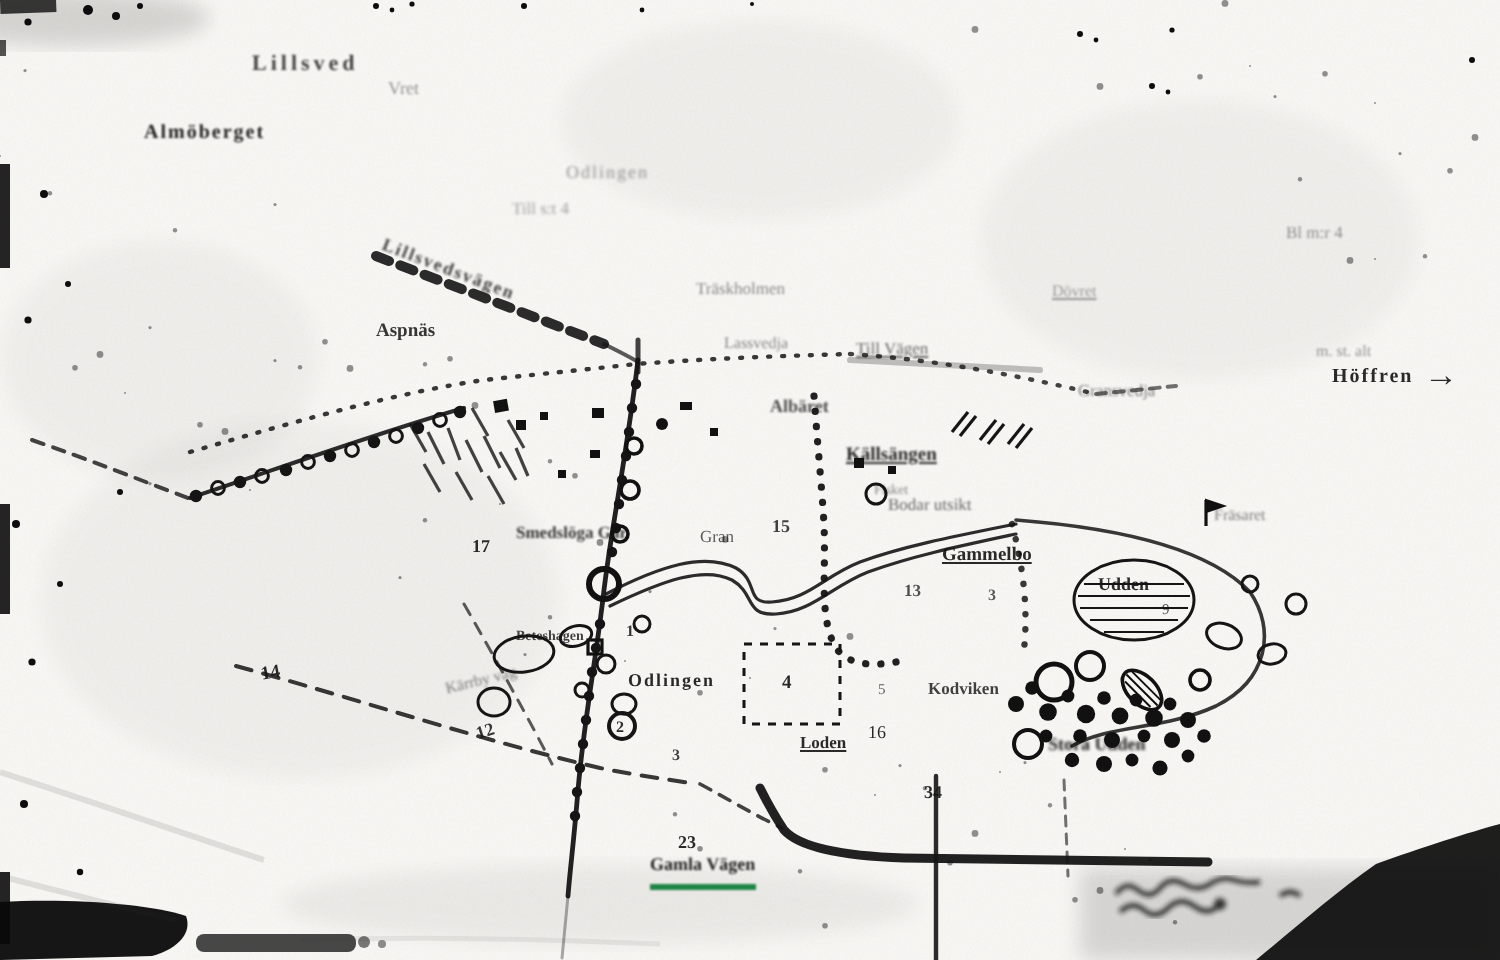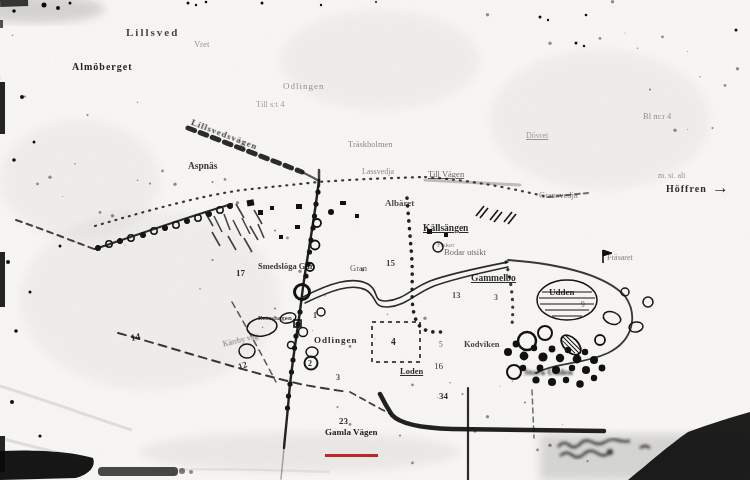--- a/index.html
+++ b/index.html
@@ -2,21 +2,21 @@
 <html><head>
 <meta charset="utf-8">
 <style>
   html,body{margin:0;padding:0;background:#e8e8e6;}
   #page{position:relative;width:750px;height:480px;overflow:hidden;
         background:#f8f7f4;font-family:"Liberation Serif",serif;}
   #linework{position:absolute;left:0;top:0;}
   #labels{position:absolute;left:0;top:0;width:652px;height:480px;pointer-events:none;}
   .lbl{position:absolute;color:#141414;white-space:nowrap;line-height:1;
        transform-origin:left top;font-family:"Liberation Serif",serif;}
-  .lbl.hu{border-bottom:3px solid #b91c1c;padding-bottom:17px;}
+  .lbl.hu{border-bottom:3px solid #15803d;padding-bottom:5px;}
 </style>
 </head>
 <body>
 
 <div id="page">
 
 <svg id="linework" width="750" height="480" viewBox="0 0 750 480">
   <defs>
     <filter id="noiseF">
           <feTurbulence type="fractalNoise" baseFrequency="0.9" numOctaves="2" stitchTiles="stitch"></feTurbulence>
@@ -349,21 +349,21 @@
       <span class="lbl" style="left: 194px; top: 40px; font-size: 9px; filter: blur(0.6px); opacity: 0.45;">Vret</span>
       <span class="lbl" style="left: 72px; top: 62px; font-size: 10px; font-weight: 700; letter-spacing: 1px; filter: blur(0.6px); opacity: 0.95;">Almöberget</span>
       <span class="lbl" style="left: 256px; top: 56px; font-size: 8.5px; filter: blur(0.7px); opacity: 0.4; margin-top: 44px;">Till s:t 4</span>
       <span class="lbl" style="left: 283px; top: 82px; font-size: 9px; letter-spacing: 1px; filter: blur(0.7px); opacity: 0.45;">Odlingen</span>
       <span class="lbl" style="left: 643px; top: 112px; font-size: 8.5px; filter: blur(0.6px); opacity: 0.45;">Bl m:r 4</span>
       <span class="lbl" style="left: 193px; top: 118px; font-size: 9px; font-weight: 700; letter-spacing: 1px; transform: rotate(21deg); filter: blur(0.5px); opacity: 0.8;">Lillsvedsvägen</span>
       <span class="lbl" style="left: 348px; top: 140px; font-size: 8.5px; filter: blur(0.6px); opacity: 0.5;">Träskholmen</span>
       <span class="lbl" style="left: 188px; top: 162px; font-size: 9.5px; font-weight: 700; filter: blur(0.3px); opacity: 0.85;">Aspnäs</span>
       <span class="lbl" style="left: 362px; top: 168px; font-size: 8px; filter: blur(0.6px); opacity: 0.5;">Lassvedja</span>
       <span class="lbl" style="left: 428px; top: 170px; font-size: 8.5px; text-decoration: underline; filter: blur(0.5px); opacity: 0.65;">Till Vägen</span>
-      <span class="lbl" style="left: 526px; top: 132px; font-size: 8px; filter: blur(0.6px); opacity: 0.4; text-decoration: underline;">Dövret</span>
+      <span class="lbl" style="left: 526px; top: 142px; font-size: 8px; filter: blur(0.6px); opacity: 0.4; text-decoration: underline;">Dövret</span>
       <span class="lbl" style="left: 539px; top: 191px; font-size: 8.5px; filter: blur(0.5px); opacity: 0.55;">Gransvedja</span>
       <span class="lbl" style="left: 658px; top: 172px; font-size: 8px; filter: blur(0.6px); opacity: 0.45;">m. st. alt</span>
       <span class="lbl" style="left: 666px; top: 184px; font-size: 10px; font-weight: 700; letter-spacing: 1px; filter: blur(0.3px); opacity: 0.9;">Höffren</span>
       <span class="lbl" style="left: 712px; top: 179px; font-size: 17px; font-weight: 700; opacity: 0.9;">→</span>
       <span class="lbl" style="left: 385px; top: 199px; font-size: 9px; font-weight: 700; filter: blur(0.5px); opacity: 0.75;">Albäret</span>
       <span class="lbl" style="left: 399px; top: 224px; font-size: 9.5px; font-weight: 700; text-decoration: underline; filter: blur(0.4px); opacity: 0.9; margin-left: 24px;">Källsängen</span>
       <span class="lbl" style="left: 437px; top: 230px; font-size: 7px; filter: blur(0.5px); opacity: 0.5; margin-top: 12px;">Fisket</span>
       <span class="lbl" style="left: 258px; top: 262px; font-size: 8.5px; font-weight: 700; filter: blur(0.4px); opacity: 0.85;">Smedslöga Går</span>
       <span class="lbl" style="left: 236px; top: 269px; font-size: 9px; font-weight: 700; opacity: 0.9;">17</span>
       <span class="lbl" style="left: 350px; top: 264px; font-size: 8.5px; filter: blur(0.3px); opacity: 0.7;">Gran</span>
@@ -381,18 +381,18 @@
       <span class="lbl" style="left: 130px; top: 334px; font-size: 9.5px; font-weight: 700; transform: rotate(-10deg); opacity: 0.9;">14</span>
       <span class="lbl" style="left: 237px; top: 363px; font-size: 9px; font-weight: 700; transform: rotate(-18deg); opacity: 0.85;">12</span>
       <span class="lbl" style="left: 314px; top: 336px; font-size: 9px; font-weight: 700; letter-spacing: 1px; opacity: 0.9;">Odlingen</span>
       <span class="lbl" style="left: 391px; top: 338px; font-size: 9.5px; font-weight: 700; opacity: 0.9;">4</span>
       <span class="lbl" style="left: 464px; top: 340px; font-size: 8.5px; font-weight: 700; filter: blur(0.3px); opacity: 0.8;">Kodviken</span>
       <span class="lbl" style="left: 308px; top: 360px; font-size: 8px; font-weight: 700; opacity: 0.9;">2</span>
       <span class="lbl" style="left: 439px; top: 341px; font-size: 7.5px; opacity: 0.7;">5</span>
       <span class="lbl" style="left: 400px; top: 367px; font-size: 8.5px; font-weight: 700; text-decoration: underline; opacity: 0.9;">Loden</span>
       <span class="lbl" style="left: 434px; top: 362px; font-size: 9px; font-weight: 400; opacity: 0.9;">16</span>
       <span class="lbl" style="left: 336px; top: 374px; font-size: 8px; font-weight: 700; opacity: 0.8;">3</span>
-      <span class="lbl" style="left: 439px; top: 392px; font-size: 9px; font-weight: 700; opacity: 0.9;">34</span>
+      <span class="lbl" style="left: 462px; top: 392px; font-size: 9px; font-weight: 700; opacity: 0.9;">34</span>
       <span class="lbl" style="left: 339px; top: 417px; font-size: 9px; font-weight: 700; opacity: 0.9;">23</span>
       <span class="lbl hu" style="left: 325px; top: 428px; font-size: 9px; font-weight: 700; filter: blur(0.5px); opacity: 0.95;">Gamla Vägen</span>
       <span class="lbl" style="left: 524px; top: 368px; font-size: 9px; font-weight: 700; filter: blur(0.8px); opacity: 0.95;">Stora Udden</span>
     </div>
 </div>
 
 </body></html>

